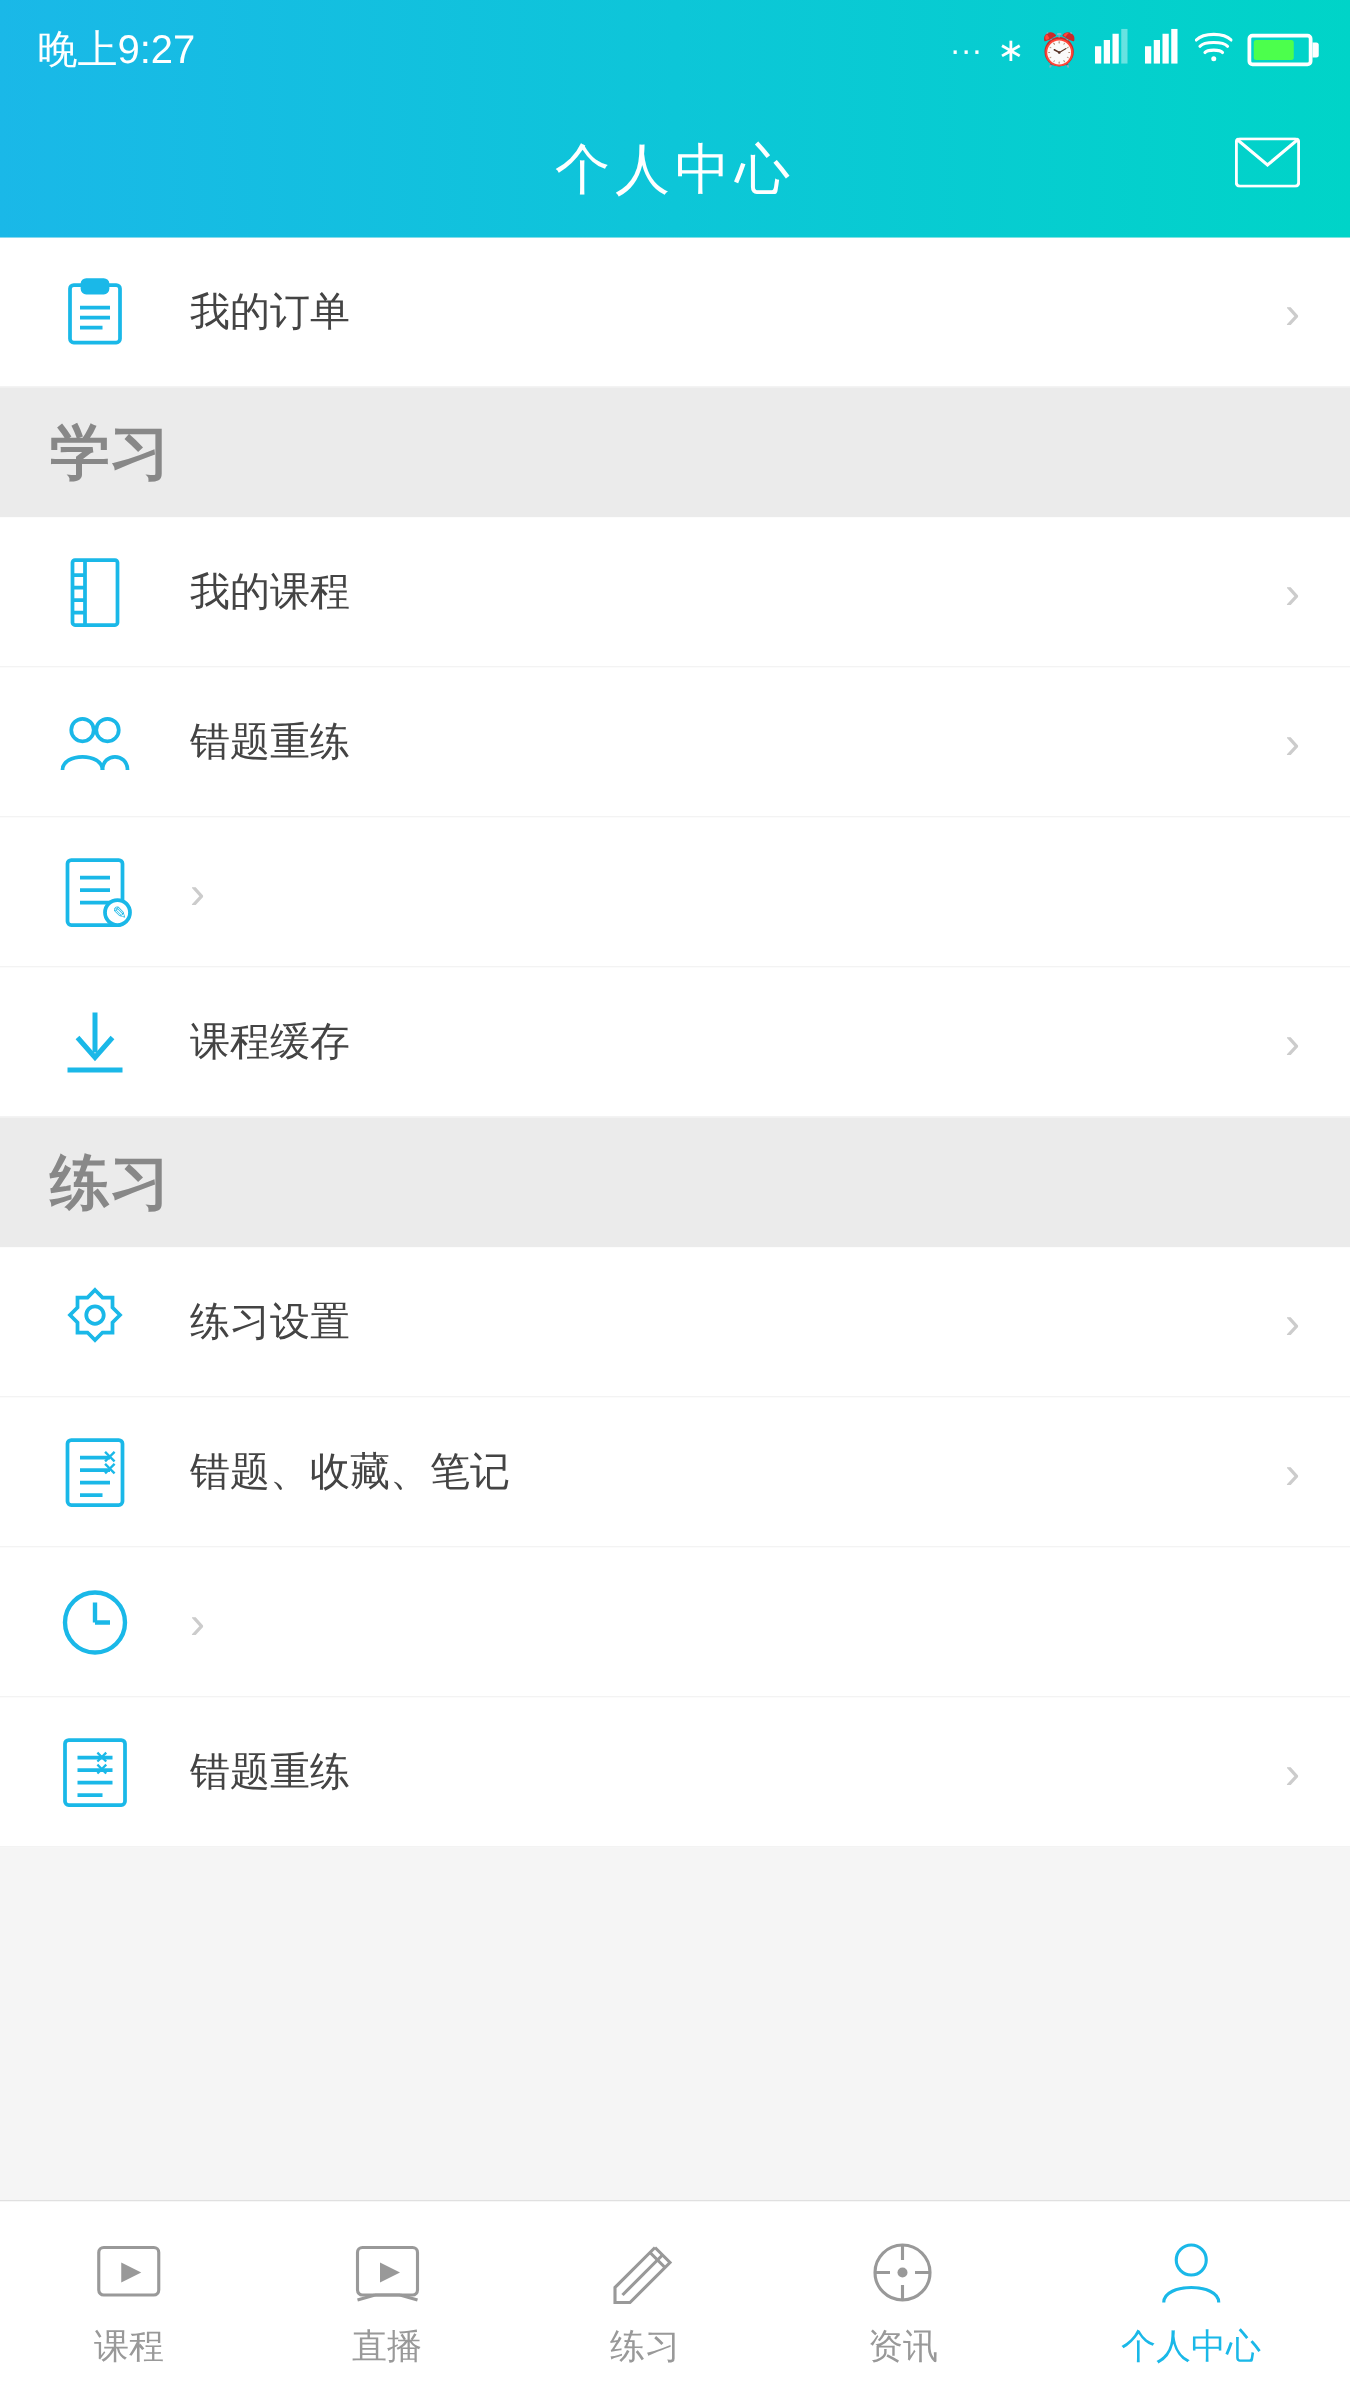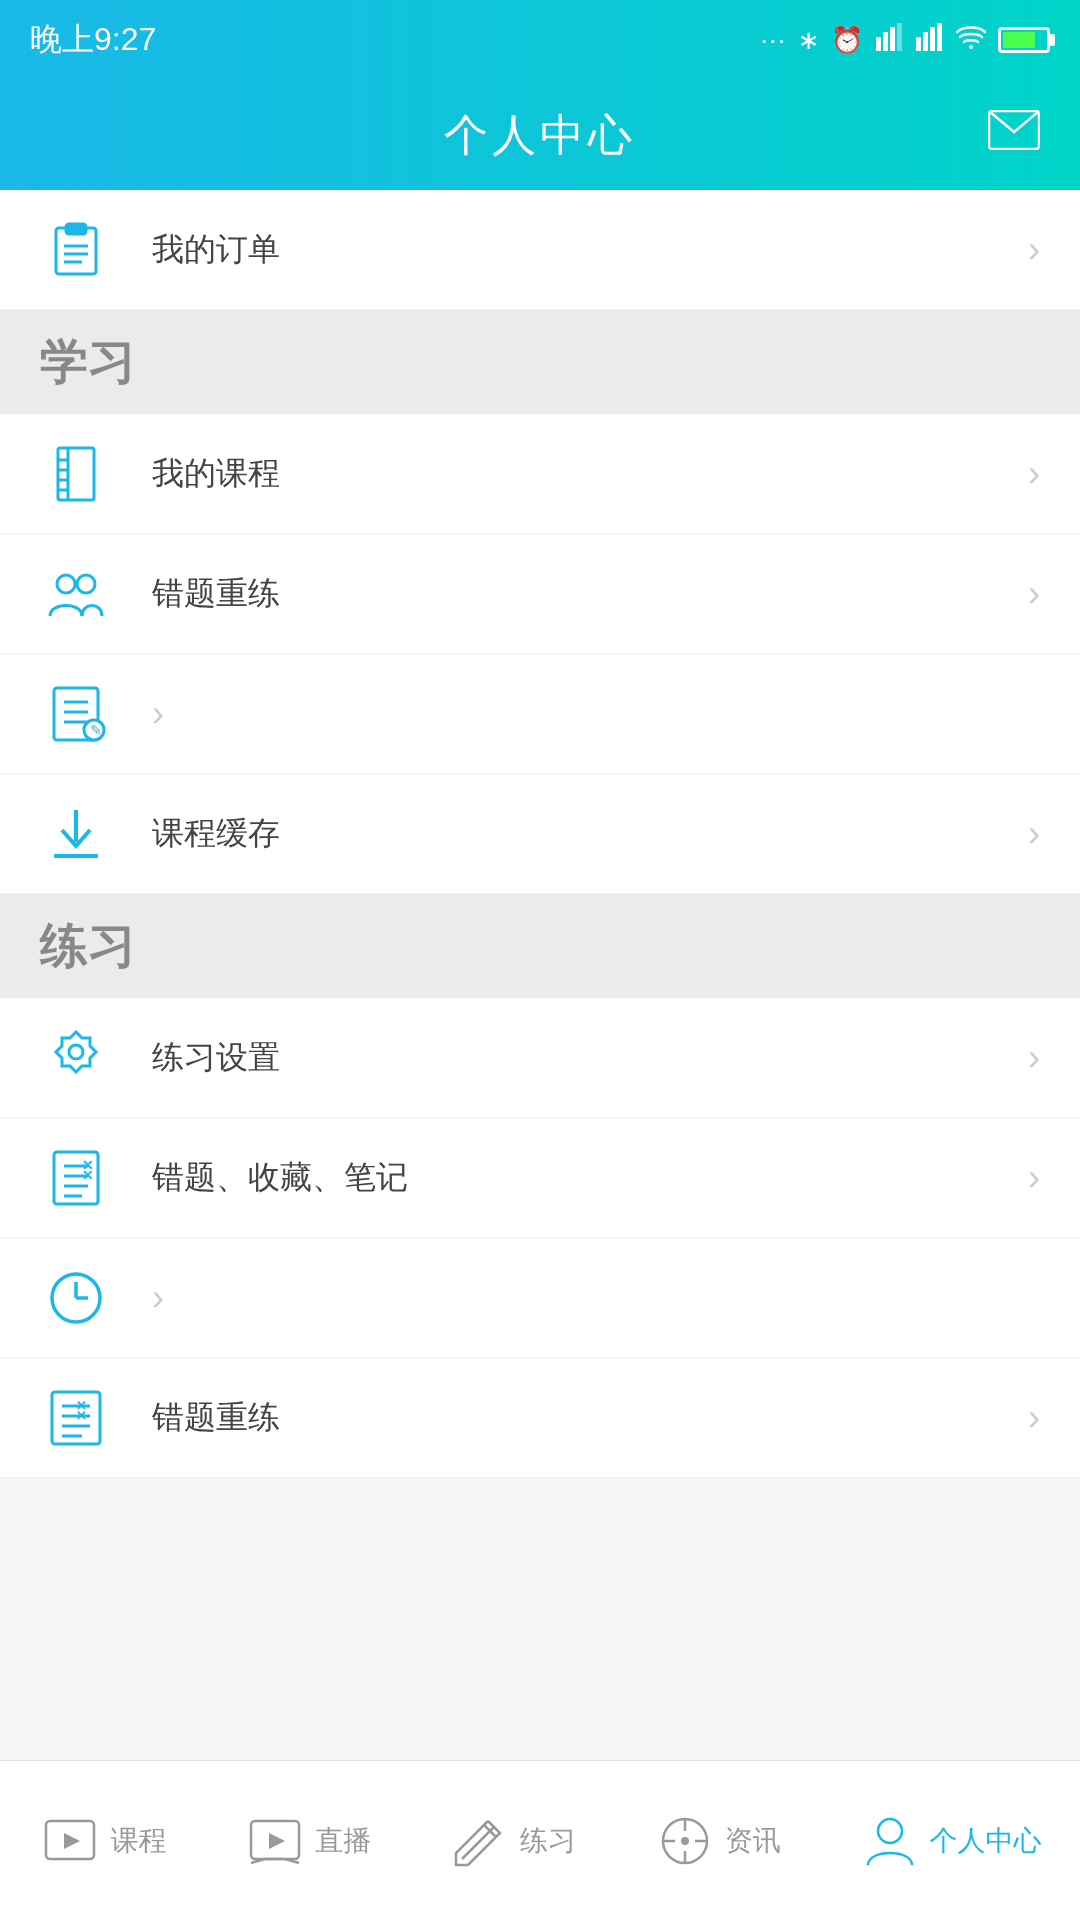--- a/index.html
+++ b/index.html
@@ -136,20 +136,21 @@
       right: 0;
       height: 160px;
       background: white;
       border-top: 1px solid #e0e0e0;
       display: flex;
       align-items: center;
       justify-content: space-around;
     }
     .nav-item {
       display: flex;
+      flex-direction: column;
       align-items: center;
       gap: 8px;
       cursor: pointer;
       padding: 10px 20px;
     }
     .nav-icon {
       width: 64px;
       height: 64px;
       display: flex;
       align-items: center;

